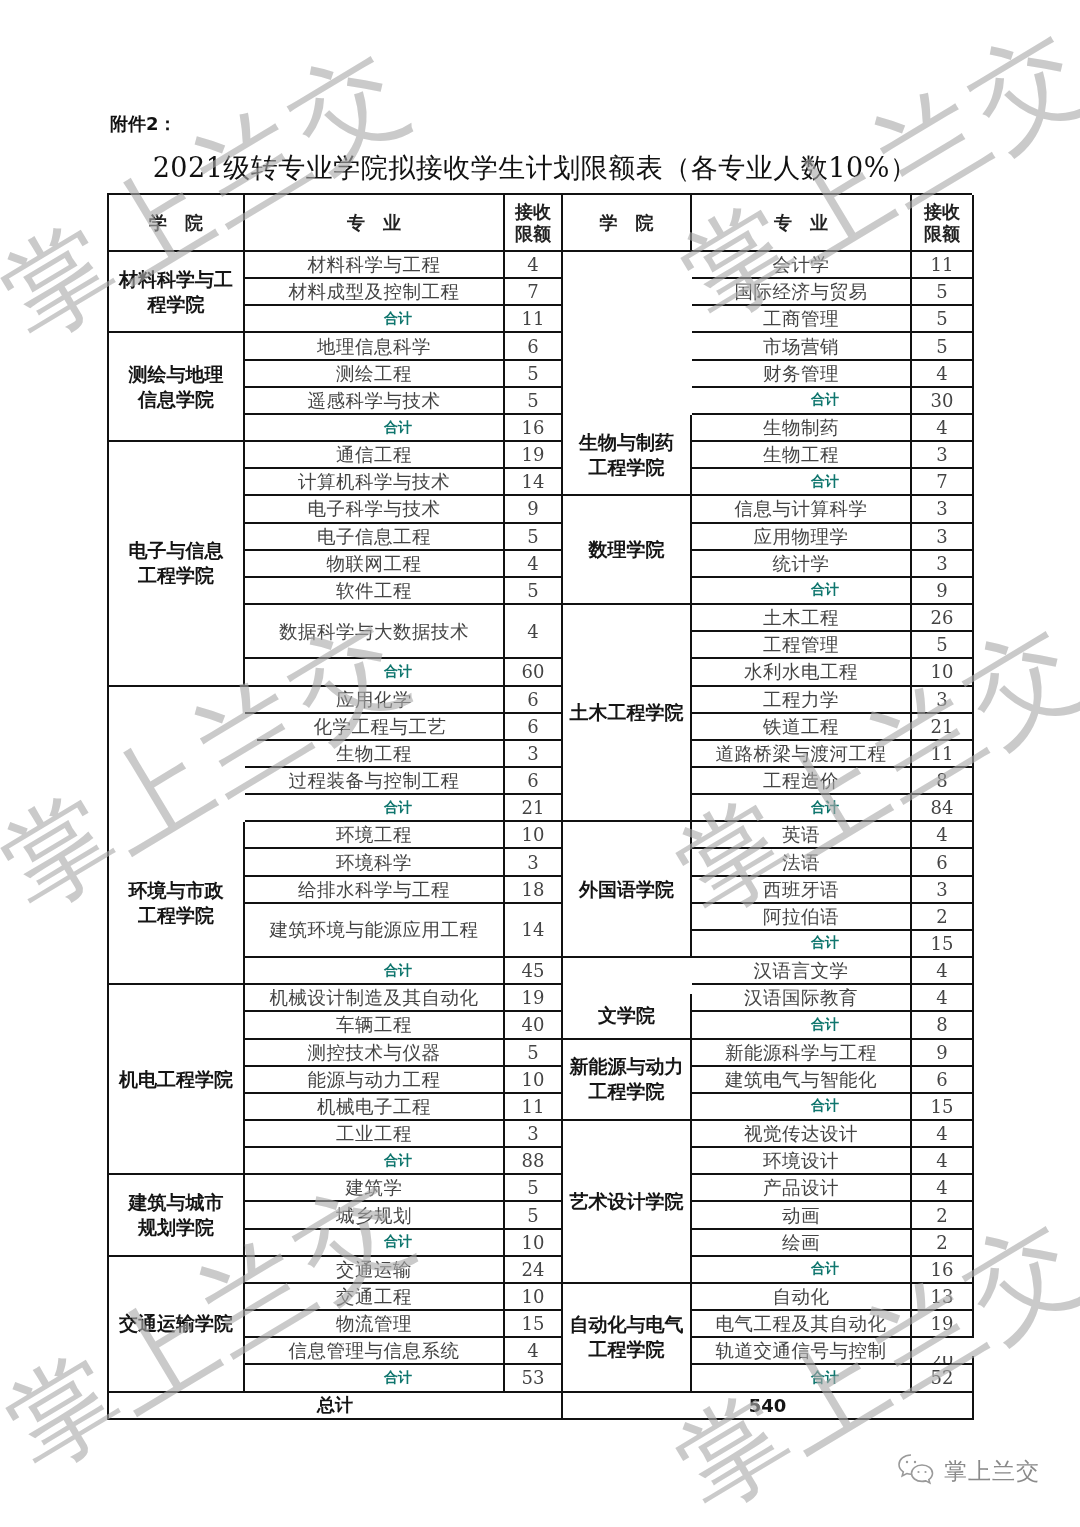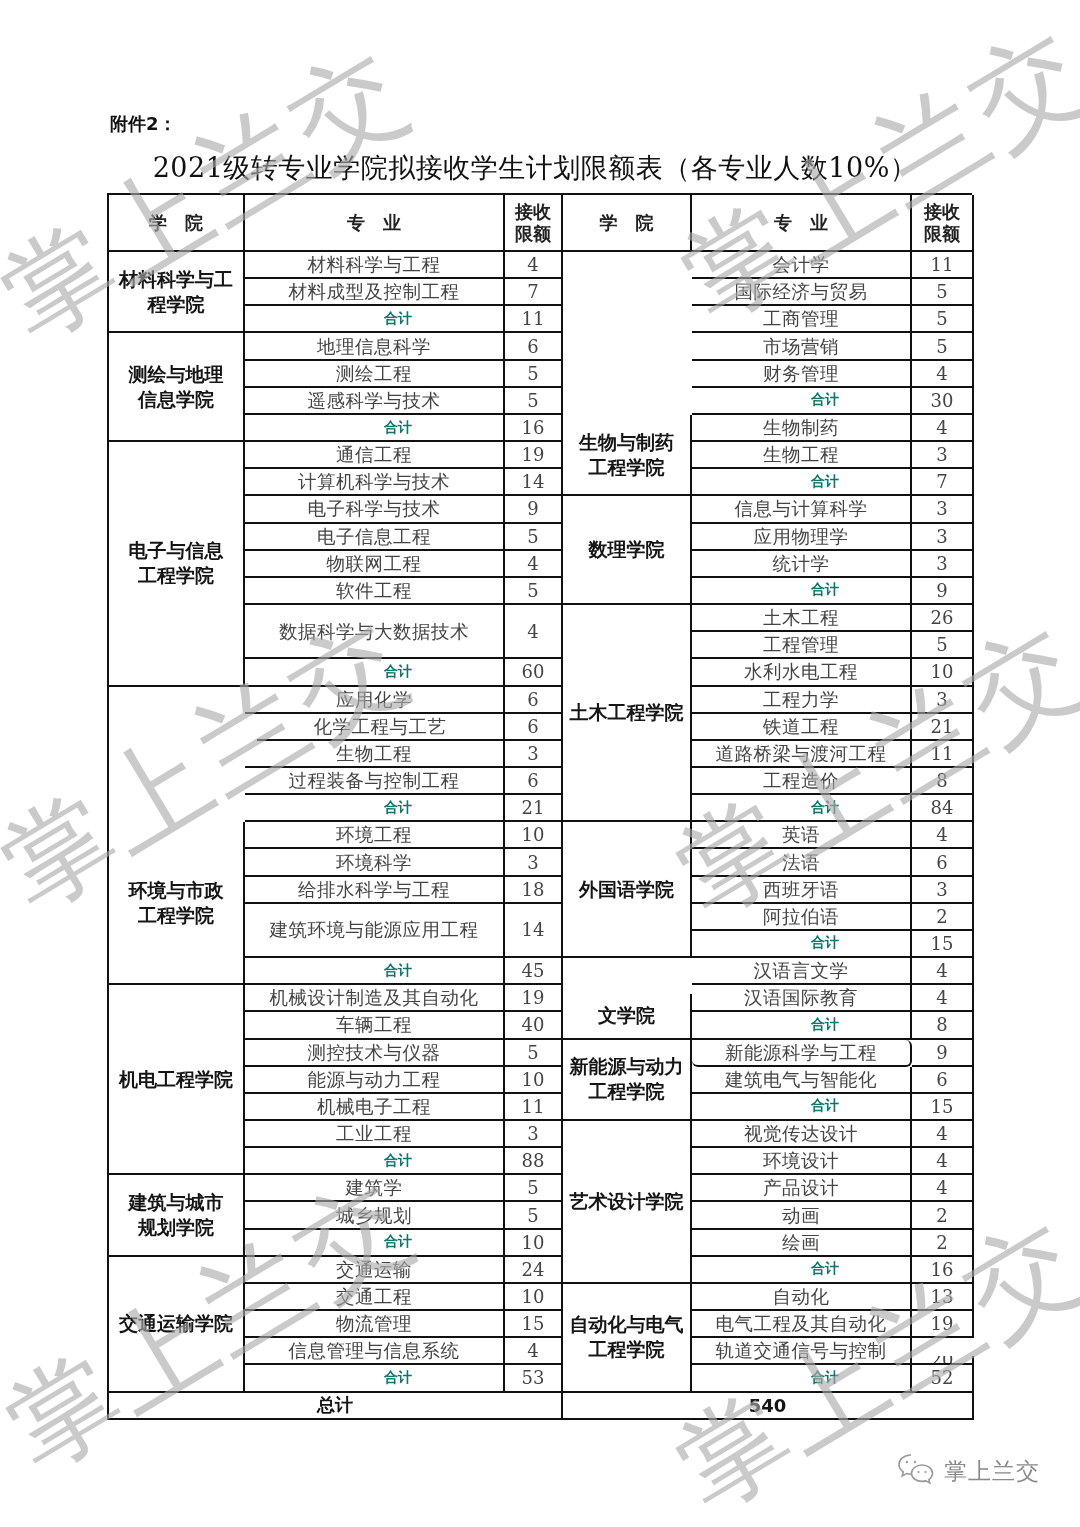--- a/index.html
+++ b/index.html
@@ -228,21 +228,21 @@
     <div class="cell major" style="grid-area: 28 / 5 / span 1;">汉语言文学</div>
     <div class="cell num" style="grid-area: 28 / 6 / span 1;">4</div>
     <div class="cell major" style="grid-area: 29 / 5 / span 1;">汉语国际教育</div>
     <div class="cell num" style="grid-area: 29 / 6 / span 1;">4</div>
     <div class="cell sub" style="grid-area: 30 / 5 / span 1;">合计</div>
     <div class="cell num" style="grid-area: 30 / 6 / span 1;">8</div>
     <div class="cell college" style="grid-area: 31 / 4 / span 3;">
       <span>新能源与动力</span>
       <span>工程学院</span>
     </div>
-    <div class="cell major" style="grid-area: 31 / 5 / span 1; border-radius: 6px;">新能源科学与工程</div>
+    <div class="cell major" style="grid-area: 31 / 5 / span 1;">新能源科学与工程</div>
     <div class="cell num" style="grid-area: 31 / 6 / span 1;">9</div>
     <div class="cell major" style="grid-area: 32 / 5 / span 1;">建筑电气与智能化</div>
     <div class="cell num" style="grid-area: 32 / 6 / span 1;">6</div>
     <div class="cell sub" style="grid-area: 33 / 5 / span 1;">合计</div>
     <div class="cell num" style="grid-area: 33 / 6 / span 1;">15</div>
     <div class="cell college" style="grid-area: 34 / 4 / span 6;">
       <span>艺术设计学院</span>
     </div>
     <div class="cell major" style="grid-area: 34 / 5 / span 1;">视觉传达设计</div>
     <div class="cell num" style="grid-area: 34 / 6 / span 1;">4</div>

